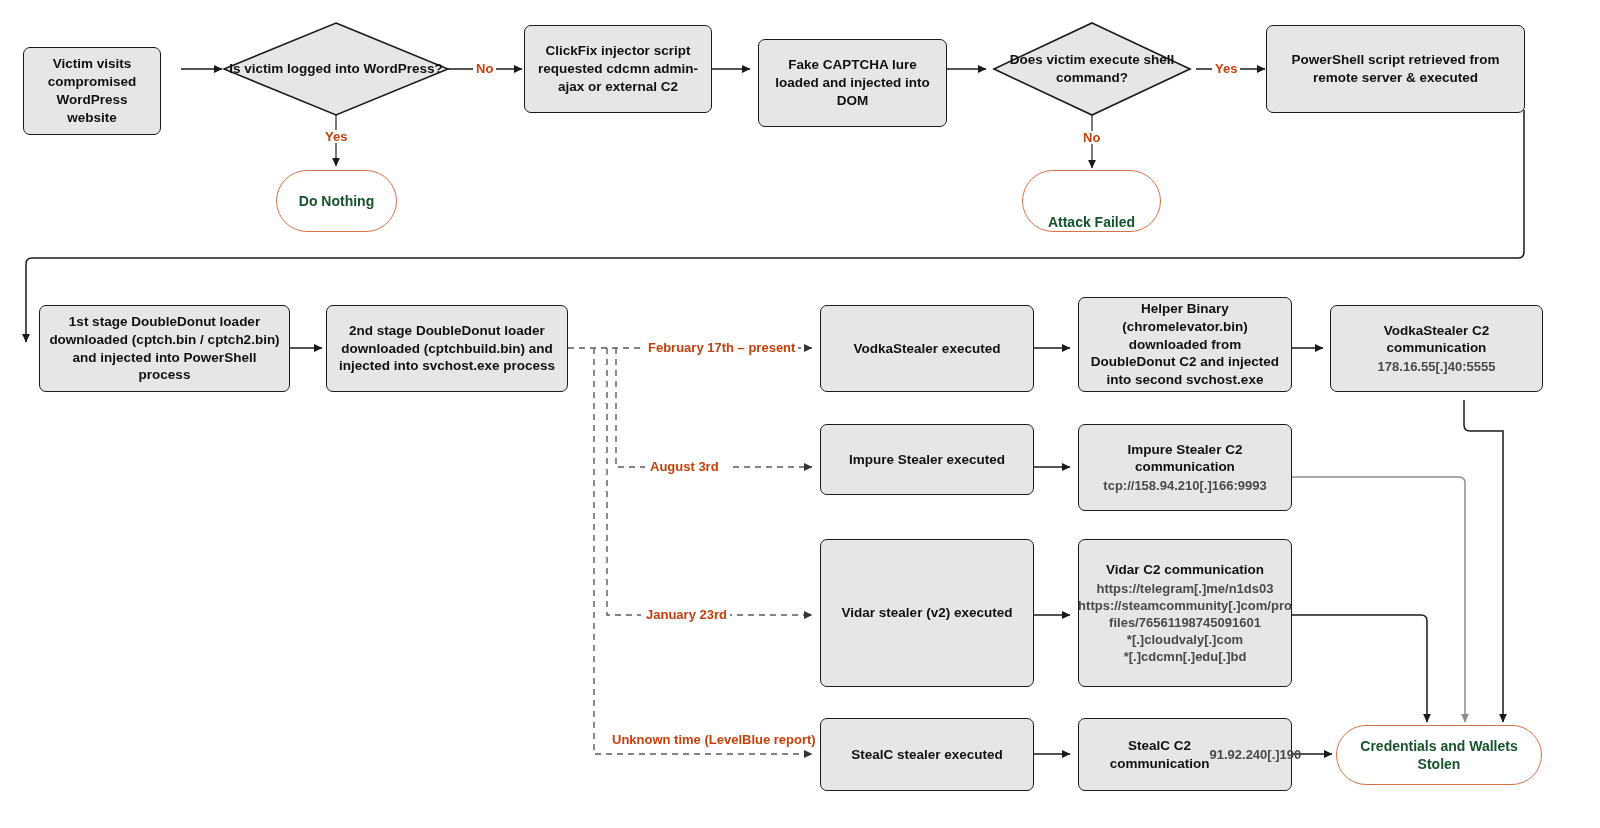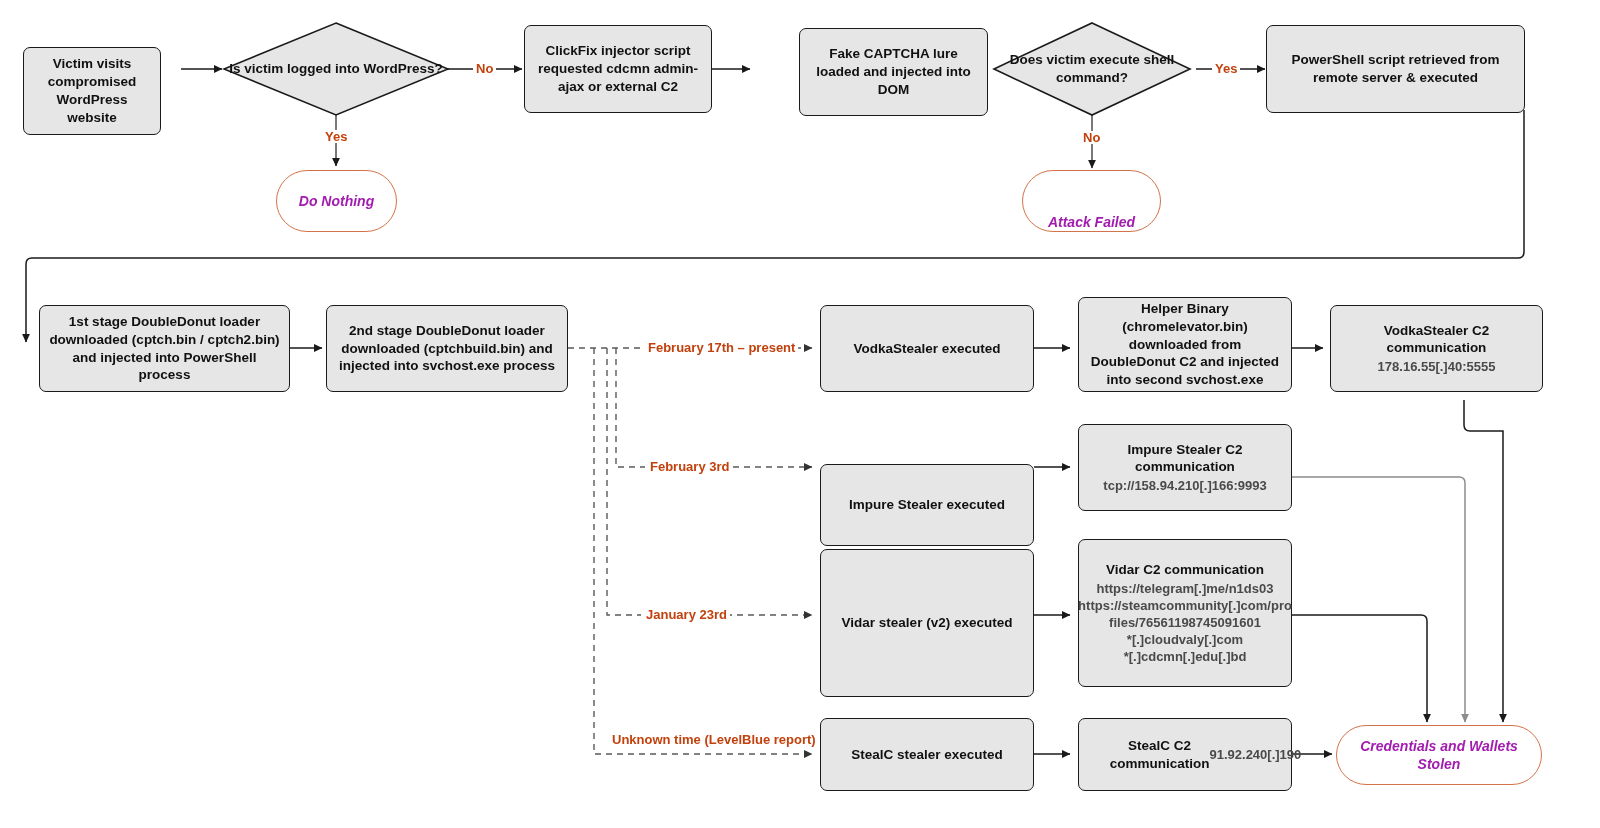--- a/index.html
+++ b/index.html
@@ -50,24 +50,23 @@
     font-weight: bold;
     color: #4a4a4a;
     font-size: 13px;
     margin-top: 1px;
   }
   
   .term {
     background: #ffffff;
     border: 1.4px solid #d4734a;
     border-radius: 999px;
-    color: #a21caf;
+    color: #14532d;
     font-weight: bold;
     font-size: 14px;
-    font-style: italic;
   }
   
   .decision {
     position: absolute;
     display: flex;
     align-items: center;
     justify-content: center;
   }
   .decision .dshape {
     position: absolute;
@@ -184,21 +183,21 @@
   <div class="elabel" style="left:322px; top:130px;">Yes</div>
 
   <div class="node term" style="left:276px; top:170px; width:121px; height:62px;">
     <span>Do Nothing</span>
   </div>
 
   <div class="node proc" style="left:524px; top:25px; width:188px; height:88px;">
     <span>ClickFix injector script requested cdcmn admin-ajax or external C2</span>
   </div>
 
-  <div class="node proc" style="left:758px; top:28px; width:189px; height:88px;margin-left:41px;">
+  <div class="node proc" style="left:758px; top:39px; width:189px; height:88px;">
     <span>Fake CAPTCHA lure loaded and injected into DOM</span>
   </div>
 
   <div class="decision" style="left:992px; top:21px; width:200px; height:96px;">
     <svg class="dshape" viewBox="0 0 200 96" preserveAspectRatio="none">
       <polygon points="100,2 198,48 100,94 2,48" fill="#e6e6e6" stroke="#1a1a1a" stroke-width="1.6"></polygon>
     </svg>
     <div class="dlabel">Does victim execute shell command?</div>
   </div>
 
@@ -215,47 +214,47 @@
 
   <div class="node proc" style="left:39px; top:305px; width:251px; height:87px;">
     <span>1st stage DoubleDonut loader downloaded (cptch.bin / cptch2.bin) and injected into PowerShell process</span>
   </div>
 
   <div class="node proc" style="left:326px; top:305px; width:242px; height:87px;">
     <span>2nd stage DoubleDonut loader downloaded (cptchbuild.bin) and injected into svchost.exe process</span>
   </div>
 
   <div class="elabel" style="left:645px; top:341px;">February 17th – present</div>
-  <div class="elabel" style="left:647px; top:460px;">February 3rd</div>
+  <div class="elabel" style="left:647px; top:460px;">August 3rd</div>
   <div class="elabel" style="left:643px; top:608px;">January 23rd</div>
   <div class="elabel" style="left:609px; top:733px;">Unknown time (LevelBlue report)</div>
 
   <div class="node proc" style="left:820px; top:305px; width:214px; height:87px;">
     <span>VodkaStealer executed</span>
   </div>
 
   <div class="node proc" style="left:1078px; top:297px; width:214px; height:95px;">
     <span>Helper Binary (chromelevator.bin) downloaded from DoubleDonut C2 and injected into second svchost.exe</span>
   </div>
 
   <div class="node proc" style="left:1330px; top:305px; width:213px; height:87px; flex-direction:column;">
     <span>VodkaStealer C2 communication</span>
     <span class="sub">178.16.55[.]40:5555</span>
   </div>
 
-  <div class="node proc" style="left:820px; top:424px; width:214px; height:82px;margin-top:40px;">
+  <div class="node proc" style="left:820px; top:424px; width:214px; height:71px;">
     <span>Impure Stealer executed</span>
   </div>
 
   <div class="node proc" style="left:1078px; top:424px; width:214px; height:87px; flex-direction:column;">
     <span>Impure Stealer C2 communication</span>
     <span class="sub">tcp://158.94.210[.]166:9993</span>
   </div>
 
-  <div class="node proc" style="left:820px; top:539px; width:214px; height:148px;margin-top:10px;">
+  <div class="node proc" style="left:820px; top:539px; width:214px; height:148px;">
     <span>Vidar stealer (v2) executed</span>
   </div>
 
   <div class="node proc" style="left:1078px; top:539px; width:214px; height:148px; flex-direction:column;">
     <span>Vidar C2 communication</span>
     <span class="sub">https://telegram[.]me/n1ds03<br>https://steamcommunity[.]com/pro<br>files/76561198745091601<br>*[.]cloudvaly[.]com<br>*[.]cdcmn[.]edu[.]bd</span>
   </div>
 
   <div class="node proc" style="left:820px; top:718px; width:214px; height:73px;">
     <span>StealC stealer executed</span>

